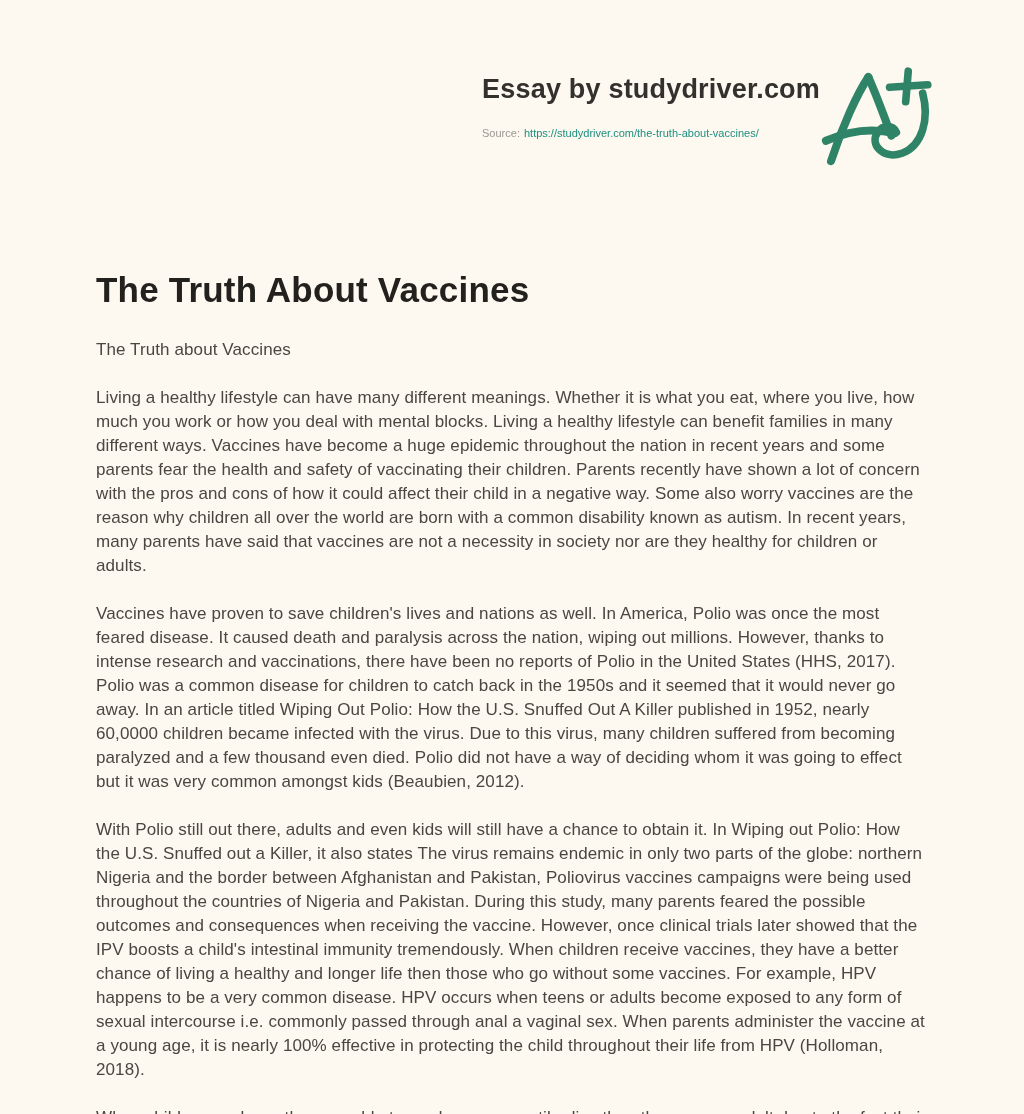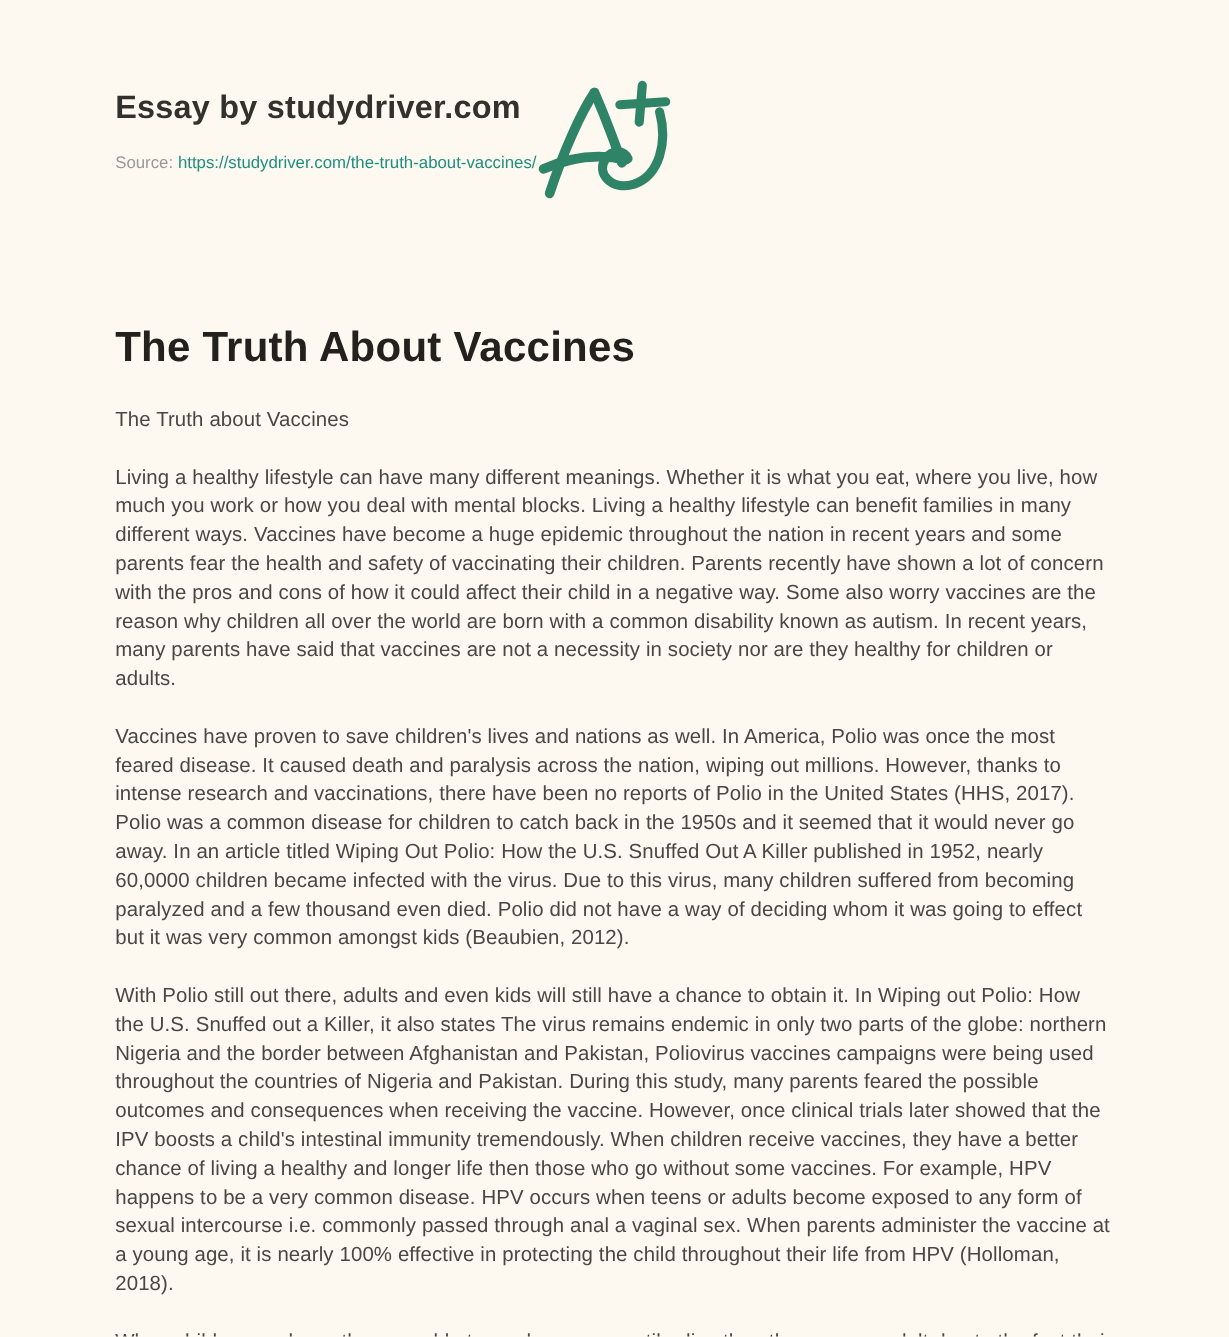--- a/index.html
+++ b/index.html
@@ -11,33 +11,33 @@
     background: #fdf8f0;
     overflow: hidden;
     font-family: "Liberation Sans", sans-serif;
     color: #4a4742;
   }
   .content {
     padding: 72px 96px 0 96px;
   }
   .doc-header {
     display: flex;
-    justify-content: flex-start;
+    justify-content: flex-end;
     align-items: flex-start;
   }
   .doc-header-left { padding-top: 2px; }
   .doc-title {
     font-size: 27px;
     font-weight: 700;
     color: #33312d;
     letter-spacing: 0.2px;
   }
   .source-line {
     margin-top: 22px;
-    font-size: 14px;
+    font-size: 11px;
   }
   .source-label { color: #9b9892; }
   .source-link {
     color: #1d8f7f;
     text-decoration: none;
     margin-left: 4px;
   }
   .logo-box {
     width: 112px;
     height: 102px;

